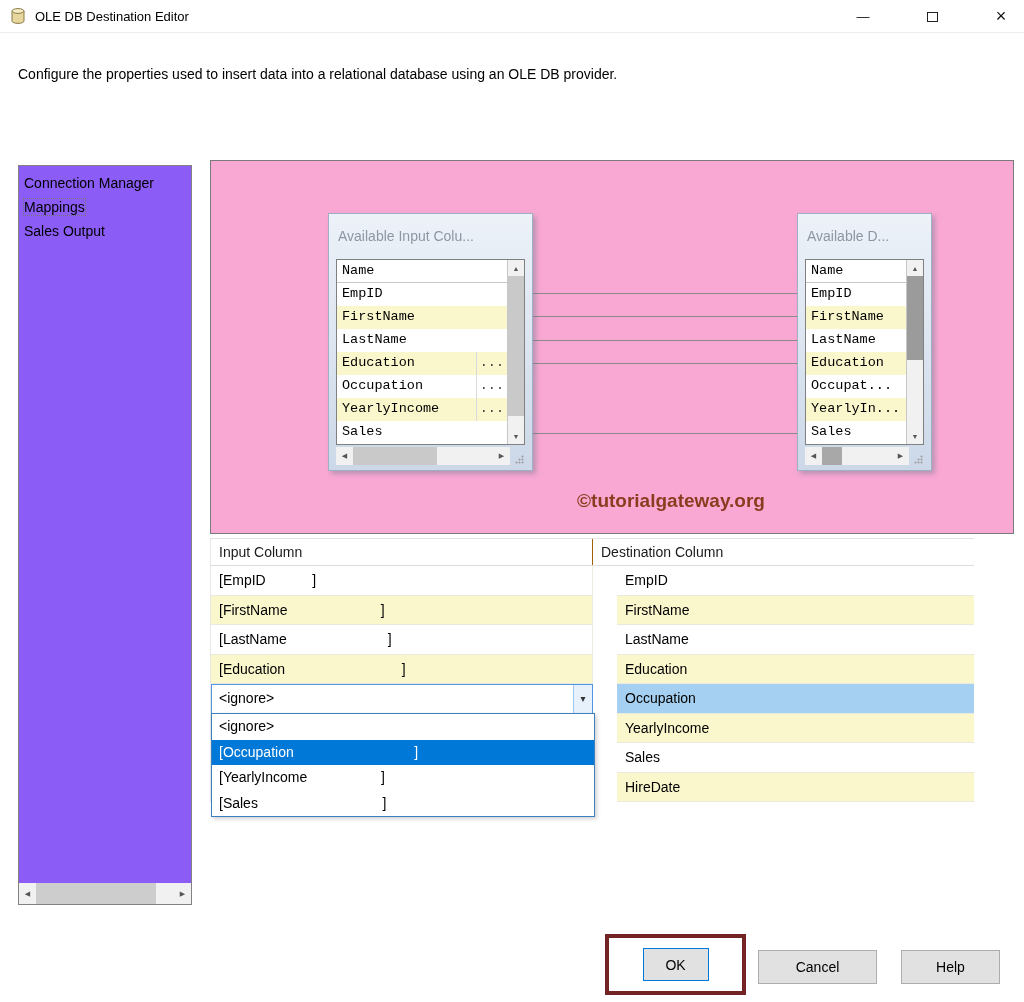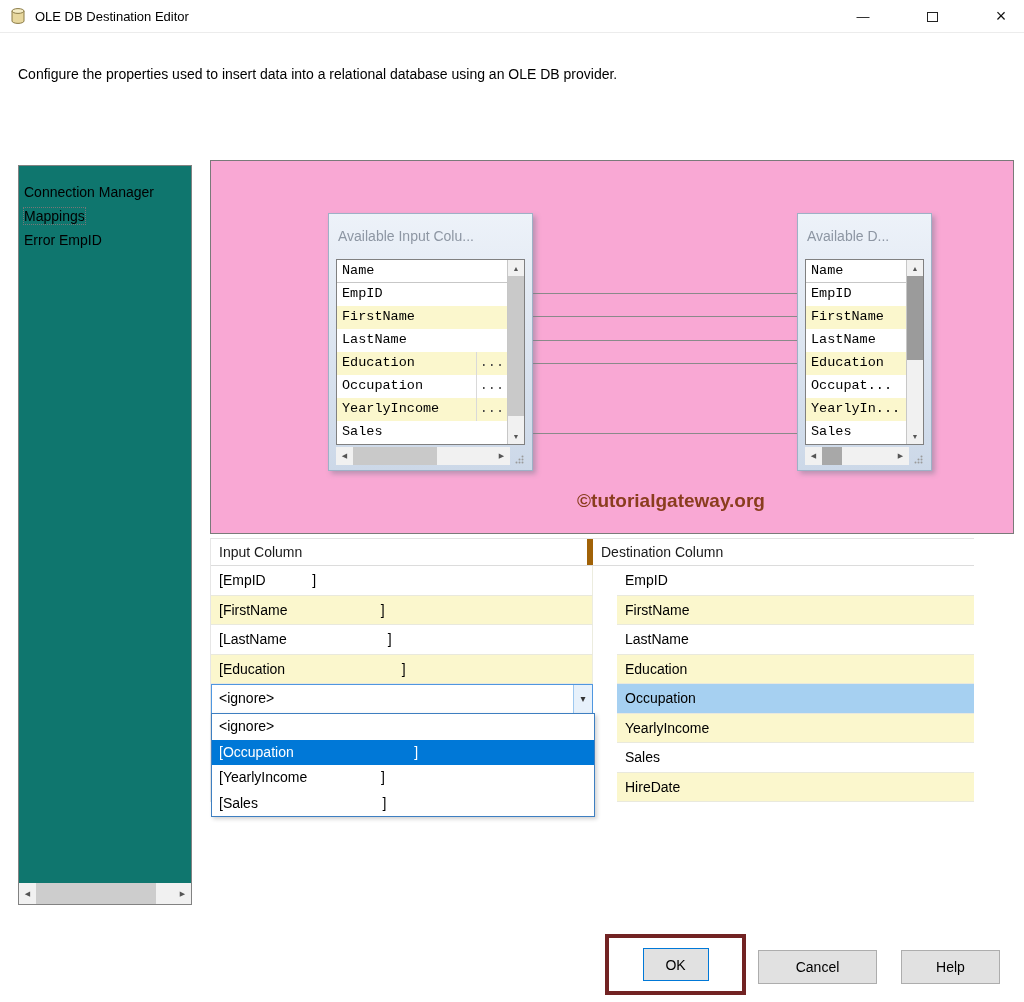--- a/index.html
+++ b/index.html
@@ -13,21 +13,21 @@
   .win-controls { position:absolute; right:0; top:0; height:33px; display:flex; }
   .wc { width:46px; height:33px; display:flex; align-items:center; justify-content:center; margin-left:23px; color:#111; }
   .wc.min { font-size:13px; }
   .max-shape { width:11px; height:10px; border:1px solid #222; display:inline-block; }
   .wc.close { font-size:18px; }
 
   
   .description { position:absolute; left:18px; top:66px; font-size:14px; }
 
   
-  .sidebar { position:absolute; left:18px; top:165px; width:174px; height:740px; border:1px solid #828282; background:#0f766e; padding-top:14px; }
+  .sidebar { position:absolute; left:18px; top:165px; width:174px; height:740px; border:1px solid #828282; background:#8b5cf6; padding-top:5px; }
   .side-item { font-size:14px; padding:4px 2px 4px 5px; white-space:nowrap; cursor:default; }
   .side-item .focusring { outline:1px dotted #767676;margin-top:12px; }
   .hscroll { position:absolute; left:0; bottom:0; width:172px; height:21px; background:#f1f1f1; display:flex; }
   .sb-arrow { width:17px; display:flex; align-items:center; justify-content:center; font-size:7px; color:#555; background:#f1f1f1; flex:0 0 auto; }
   .hscroll .sb-track { flex:1; position:relative; }
   .hscroll .sb-thumb { position:absolute; left:0; top:0; height:100%; width:87%; background:#cdcdcd; }
 
   
   .diagram { position:absolute; left:210px; top:160px; width:804px; height:374px; border:1px solid #7a7a7a; background:#f9a8d4; }
   .wire { position:absolute; left:322px; width:265px; height:1px; background:#8a8a8a; }
@@ -53,21 +53,21 @@
   .colbox-hscroll { flex:1; display:flex; background:#f1f1f1; }
   .colbox-hscroll .sb-track { flex:1; position:relative; }
   .colbox-hscroll .sb-thumb { position:absolute; left:0; top:0; height:100%; background:#c9c9c9; }
   .colbox-hscroll .sb-thumb.dark { background:#a8a8a8; }
   .grip { width:15px; display:flex; align-items:flex-end; justify-content:flex-end; padding:0 1px 1px 0; }
 
   
   .maptable { position:absolute; left:210px; top:538px; width:764px; background:#fff; border-left:1px solid #e6e6e6; }
   .thead { display:flex; height:28px; border-top:1px solid #e3e3e3; border-bottom:1px solid #dcdcdc; }
   .th { font-size:14px; line-height:27px; padding-left:8px; color:#1a1a1a; }
-  .th.input { width:382px; border-right:6px solid #a16207; }
+  .th.input { width:382px; border-right:1px solid #a16207; }
   .th.dest { flex:1; }
   .trow { display:flex; height:29.5px;gap:24px; }
   .tcell { font-size:14px; line-height:29px; padding-left:8px; border-bottom:1px solid #e9e9dd; overflow:hidden; white-space:nowrap; }
   .tcell.input { width:382px; border-right:1px solid #ececdf; }
   .tcell.dest { flex:1; }
   .yellow-trow .tcell { background:#fbf7cd; }
   .selected-dest { background:#a6d0f1; }
   .pre { white-space:pre; }
 
   .tcell.combo { border:1px solid #4f97e0; border-right:1px solid #4f97e0; padding:0; display:flex; background:#fff; }
@@ -107,21 +107,21 @@
         <span>×</span>
       </div>
   </div>
 </header>
 
 <div class="description">Configure the properties used to insert data into a relational database using an OLE DB provider.</div>
 
 <div class="sidebar">
   <div class="side-item"><span>Connection Manager</span></div>
   <div class="side-item"><span class="focusring">Mappings</span></div>
-  <div class="side-item"><span>Error EmpID</span></div>
+  <div class="side-item"><span>Sales Output</span></div>
   <div class="hscroll">
     <div class="sb-arrow">◀</div>
     <div class="sb-track">
         <div class="sb-thumb"></div>
       </div>
     <div class="sb-arrow">▶</div>
   </div>
 </div>
 
 <div class="diagram">

